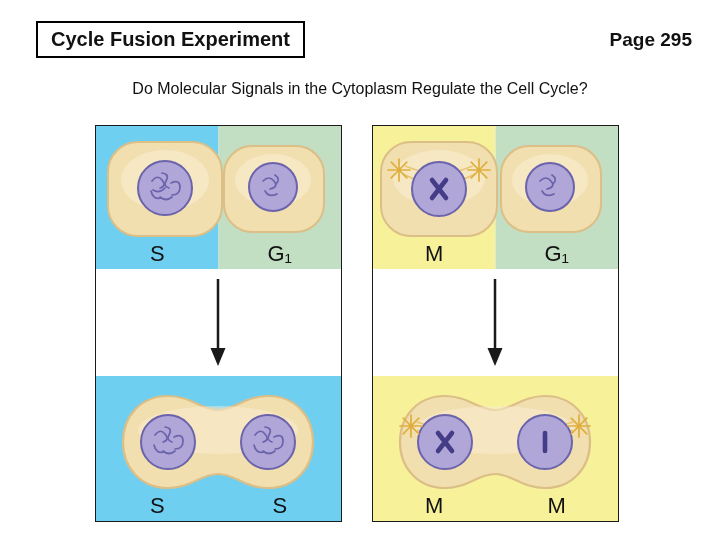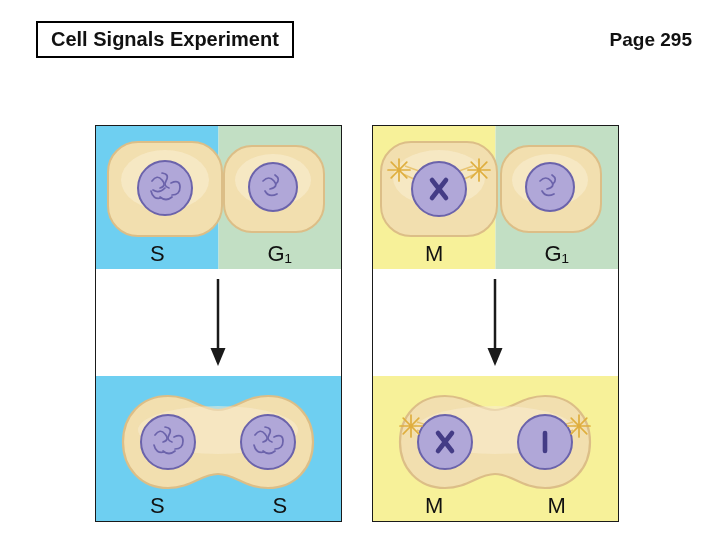--- a/index.html
+++ b/index.html
@@ -33,22 +33,23 @@
   .chromatin path{fill:none;stroke:var(--nucleus_outline);stroke-width:1.7;stroke-linecap:round;}
   .chromo path{fill:none;stroke:var(--chromosome);stroke-width:4.6;stroke-linecap:round;}
   .aster line{stroke:var(--aster);stroke-width:1.7;stroke-linecap:round;}
   .fiber{stroke:var(--aster);stroke-width:1.4;opacity:.6;}
 </style>
 </head>
 <body>
 
 <div class="page">
 
-  <div class="title-box">Cell Signals Experiment</div>
+  <div class="title-box">Cycle Fusion Experiment</div>
   <div class="page-num">Page 295</div>
+  <div class="question">Do Molecular Signals in the Cytoplasm Regulate the Cell Cycle?</div>
 
   <div class="panel left">
 
     <div class="section top">
       <svg width="245" height="143" viewBox="0 0 245 143">
         <rect x="0" y="0" width="122.5" height="143" fill="var(--blue)"></rect>
         <rect x="122.5" y="0" width="122.5" height="143" fill="var(--green)"></rect>
         <g>
           <rect x="12" y="16" width="114" height="94" rx="30" fill="var(--cell)" stroke="var(--cell_outline)" stroke-width="2"></rect>
           <ellipse cx="69" cy="54" rx="44" ry="30" fill="var(--cell_light)" opacity="0.55"></ellipse>

